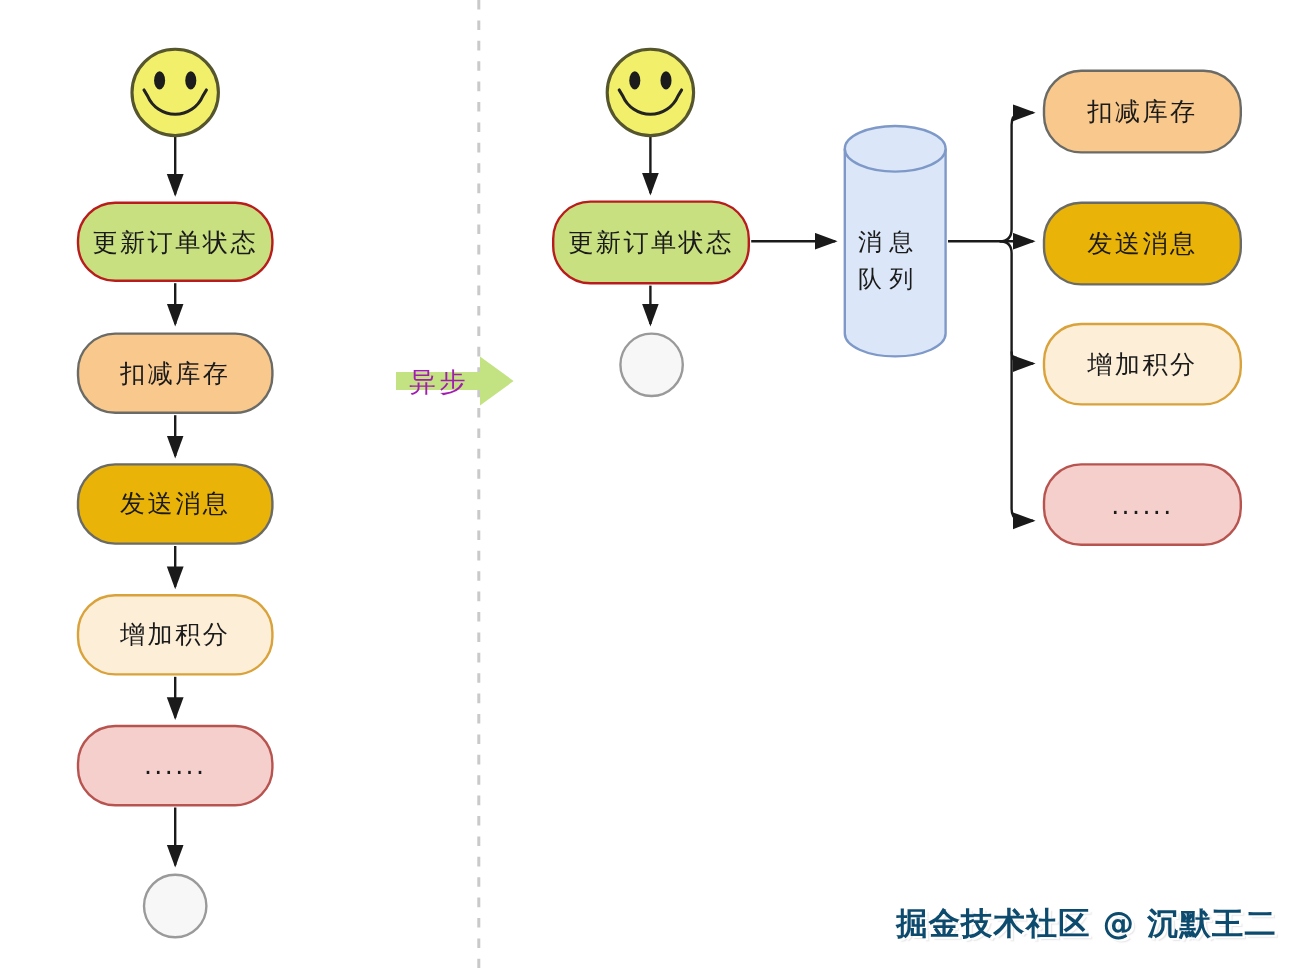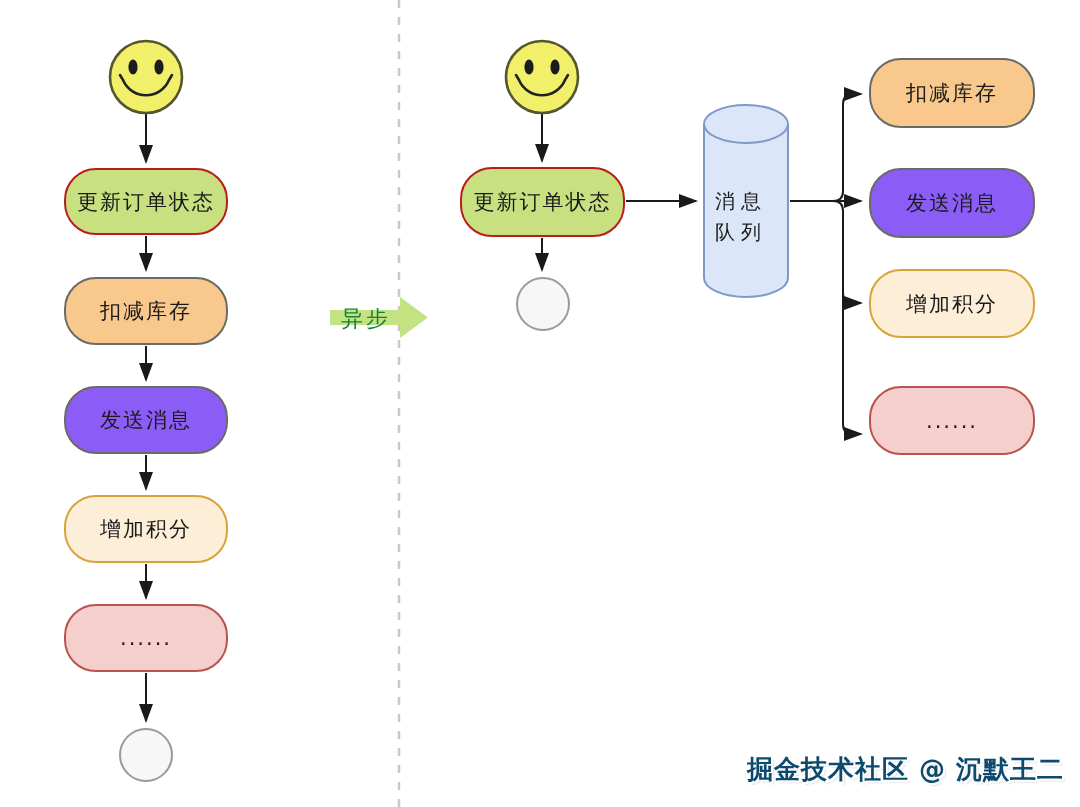--- a/index.html
+++ b/index.html
@@ -24,21 +24,21 @@
     justify-content: center;
     font-size: 21px;
     letter-spacing: 2px;
     box-sizing: border-box;
     text-align: center;
     border-radius: 32px;
   }
   
   .green  { background: #c9e081; border: 2px solid #b91c1c; }
   .orange { background: #f9c88c; border: 2px solid #6a6a66; }
-  .pink   { background: #8b5cf6; border: 2px solid #6a6a66; }
+  .pink   { background: #eab308; border: 2px solid #6a6a66; }
   .cream  { background: #fdeed8; border: 2px solid #d9a23a; }
   .salmon { background: #f4cfcb; border: 2px solid #b85450; }
 
   
   .b-l1 { left: 64px; top: 168px; width: 164px; height: 67px; }
   .b-l2 { left: 64px; top: 277px; width: 164px; height: 68px; }
   .b-l3 { left: 64px; top: 386px; width: 164px; height: 68px; }
   .b-l4 { left: 64px; top: 495px; width: 164px; height: 68px; }
   .b-l5 { left: 64px; top: 604px; width: 164px; height: 68px; }
   
@@ -63,21 +63,21 @@
   .smiley-l { left: 106px; top: 37px; }
   .smiley-r { left: 502px; top: 37px; }
 
   .async-label {
     position: absolute;
     left: 333px; top: 304px;
     width: 66px;
     text-align: center;
     font-size: 22px;
     letter-spacing: 3px;
-    color: #15803d;
+    color: #a21caf;
   }
   .queue-label {
     position: absolute;
     left: 704px; top: 184px;
     width: 68px; height: 66px;
     display: flex;
     flex-direction: column;
     align-items: center;
     justify-content: center;
     font-size: 20px;

